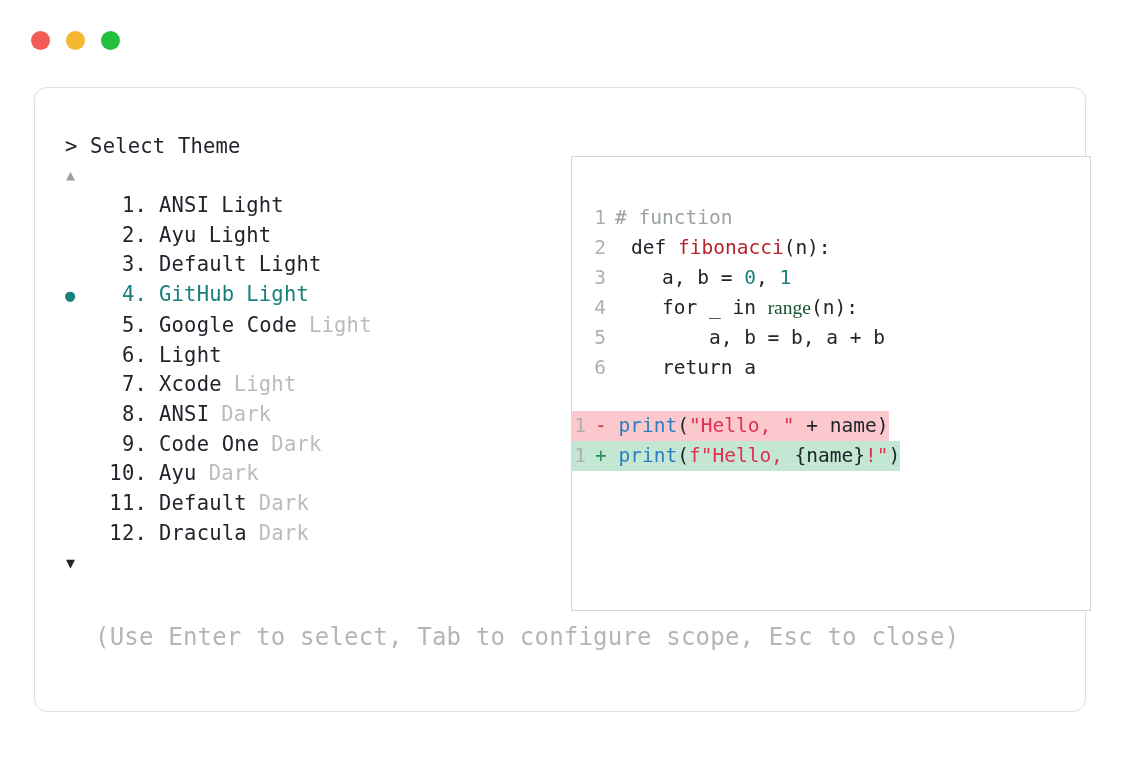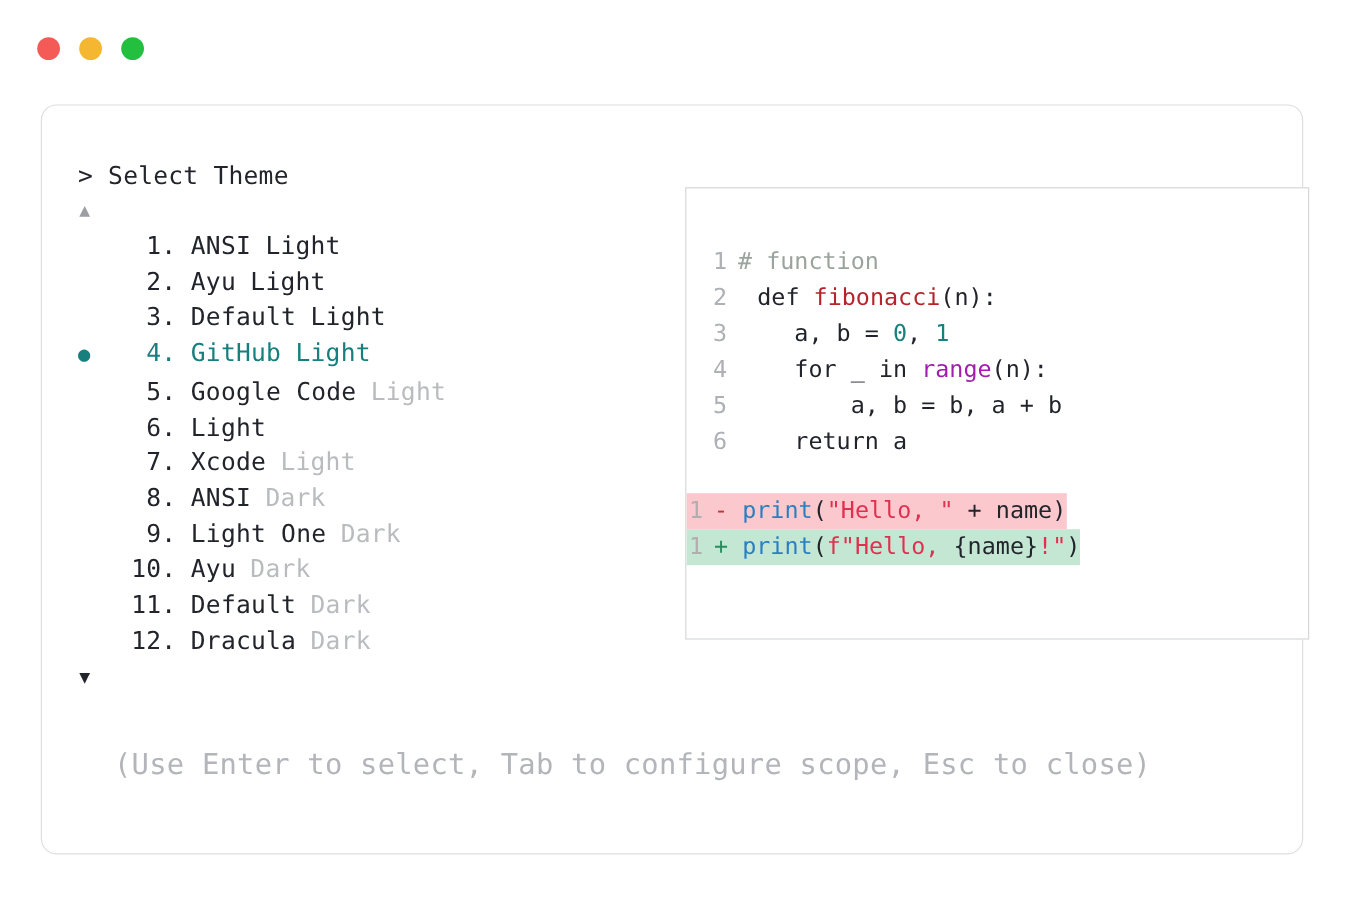--- a/index.html
+++ b/index.html
@@ -125,21 +125,21 @@
     font-size: 20.5px;
     line-height: 1.22;
     color: #21242b;
     letter-spacing: 0.2px;
   }
   .preview-box {
     margin-top: 22px;
     border: 1px solid #d6d7d9;
     background: #ffffff;
     width: 520px;
-    height: 377px;
+    height: 455px;
     box-sizing: border-box;
     padding: 46px 0 0 0;
     overflow: hidden;
   }
   .code-area { padding-left: 20px; }
 
   .code-line {
     font-size: 19.5px;
     line-height: 30px;
     white-space: pre;
@@ -151,21 +151,21 @@
     width: 14px;
     text-align: right;
     margin-right: 9px;
   }
 
   .tok-comment { color: #9aa39c; }
   .tok-kw      { color: #21242b; margin-left: 16px; }
   .tok-fn      { color: #b5232b; }
   .tok-plain   { color: #21242b; }
   .tok-num     { color: #17807e; }
-  .tok-builtin { color: #a21caf; }
+  .tok-builtin { color: #14532d; font-family: Liberation Serif, serif; }
   .tok-call    { color: #2b7fc0; }
   .tok-str     { color: #e03050; }
 
   .diff-block { margin-top: 28px; }
   .diff-line {
     font-size: 19.5px;
     line-height: 30px;
     white-space: pre;
     display: inline-block;
     padding: 0;
@@ -208,21 +208,21 @@
 
         <div class="theme-list" id="theme-list">
             <div class="theme-row"><span class="bullet-cell"></span><span class="num-cell">1.</span><span class="name-cell">ANSI</span><span class="variant-cell">Light</span></div>
             <div class="theme-row"><span class="bullet-cell"></span><span class="num-cell">2.</span><span class="name-cell">Ayu</span><span class="variant-cell">Light</span></div>
             <div class="theme-row"><span class="bullet-cell"></span><span class="num-cell">3.</span><span class="name-cell">Default</span><span class="variant-cell">Light</span></div>
             <div class="theme-row selected"><span class="bullet-cell">●</span><span class="num-cell">4.</span><span class="name-cell">GitHub</span><span class="variant-cell">Light</span></div>
             <div class="theme-row dim-variant"><span class="bullet-cell"></span><span class="num-cell">5.</span><span class="name-cell">Google Code</span><span class="variant-cell">Light</span></div>
             <div class="theme-row"><span class="bullet-cell"></span><span class="num-cell">6.</span><span class="variant-cell">Light</span></div>
             <div class="theme-row dim-variant"><span class="bullet-cell"></span><span class="num-cell">7.</span><span class="name-cell">Xcode</span><span class="variant-cell">Light</span></div>
             <div class="theme-row dim-variant"><span class="bullet-cell"></span><span class="num-cell">8.</span><span class="name-cell">ANSI</span><span class="variant-cell">Dark</span></div>
-            <div class="theme-row dim-variant"><span class="bullet-cell"></span><span class="num-cell">9.</span><span class="name-cell">Light One</span><span class="variant-cell">Dark</span></div>
+            <div class="theme-row dim-variant"><span class="bullet-cell"></span><span class="num-cell">9.</span><span class="name-cell">Code One</span><span class="variant-cell">Dark</span></div>
             <div class="theme-row dim-variant"><span class="bullet-cell"></span><span class="num-cell">10.</span><span class="name-cell">Ayu</span><span class="variant-cell">Dark</span></div>
             <div class="theme-row dim-variant"><span class="bullet-cell"></span><span class="num-cell">11.</span><span class="name-cell">Default</span><span class="variant-cell">Dark</span></div>
             <div class="theme-row dim-variant"><span class="bullet-cell"></span><span class="num-cell">12.</span><span class="name-cell">Dracula</span><span class="variant-cell">Dark</span></div>
           </div>
 
         <div class="scroll-arrow down">▼</div>
       </div>
 
       <div class="right-col">
 

